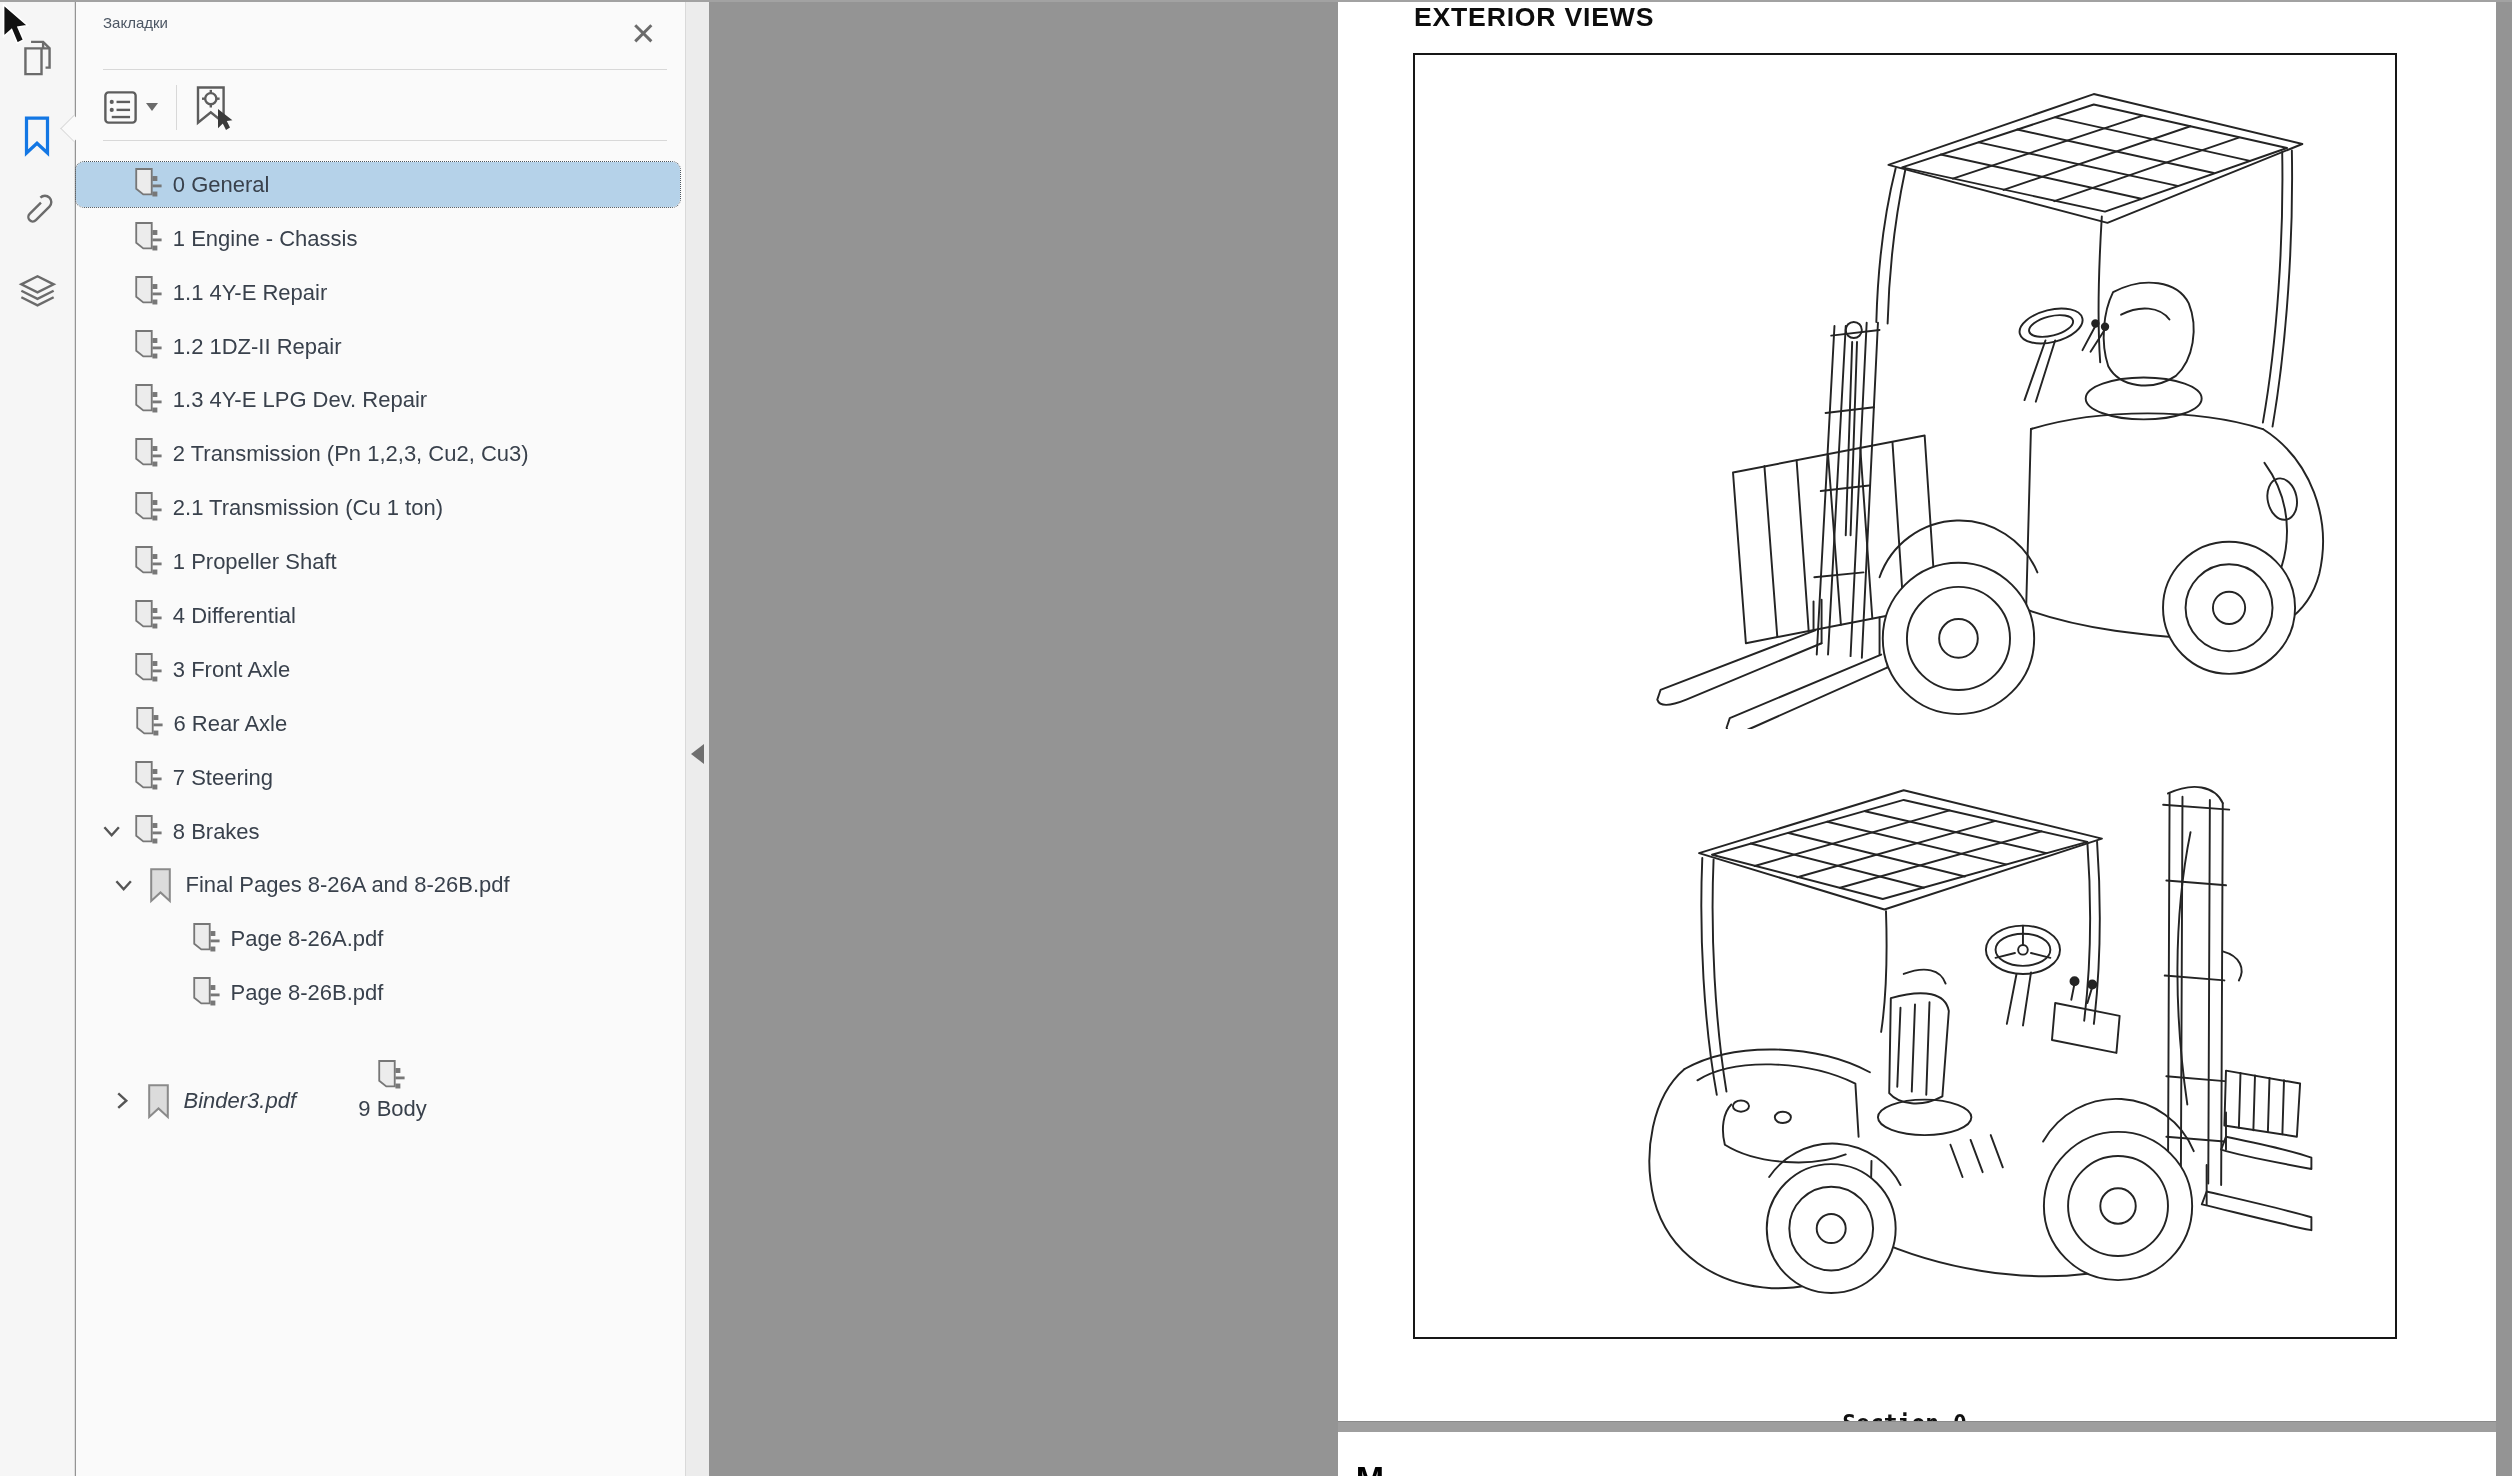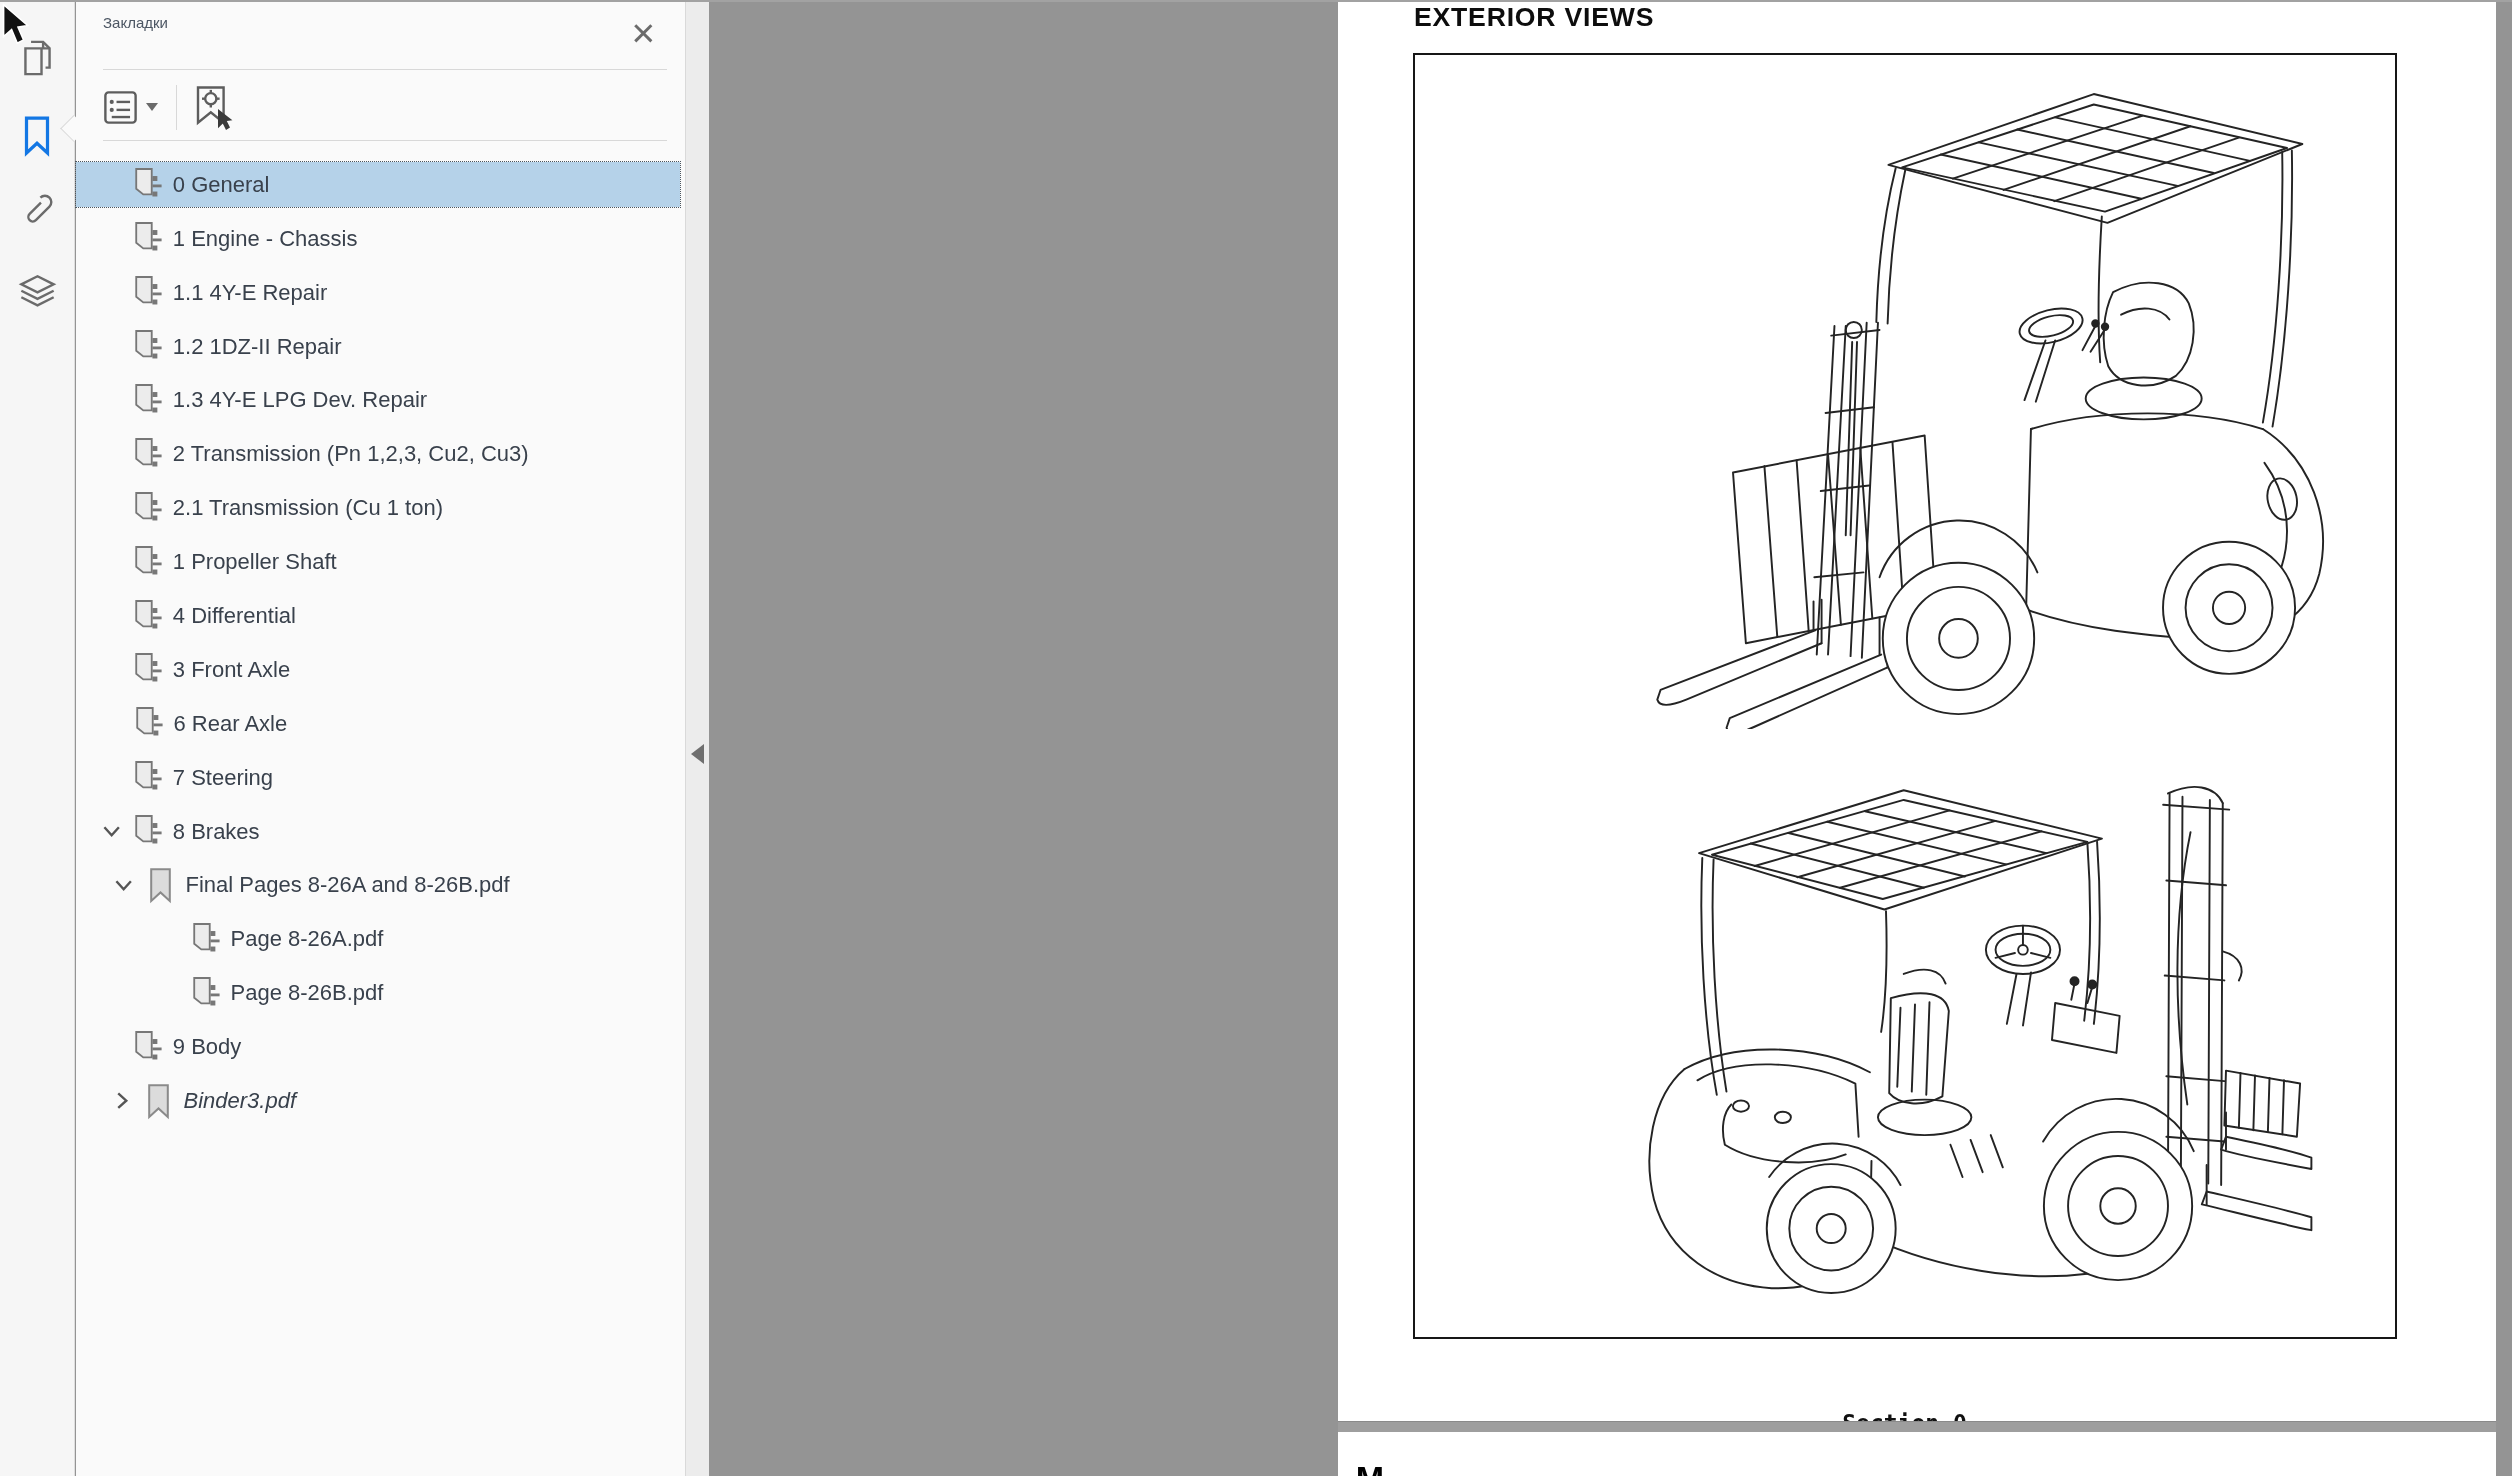--- a/index.html
+++ b/index.html
@@ -125,21 +125,21 @@
           <line x1="21" y1="23" x2="21" y2="28"></line>
         <line x1="10" y1="17" x2="15" y2="17"></line>
           <line x1="27" y1="17" x2="32" y2="17"></line>
         <polygon points="30,30 30,54 36,48 40,56 45,53 41,45 48,44" fill="#3a3a3a" stroke="none"></polygon>
       </svg>
     </div>
   </div>
   <div class="hrule rule2"></div>
 
   <div class="bm-list" id="bm-list">
-      <div class="bm-row selected" style="padding-left: 19.3px;">
+      <div class="bm-row selected" style="padding-left: 19.3px; border-radius: 8px;">
         <span class="bm-chevron"></span>
         <span class="bm-icon">
           <svg width="35" height="39" viewBox="0 0 44 48">
             <path d="M6,2 H28 V38 H16 L6,30 Z" fill="#ececec" stroke="#777" stroke-width="2.6"></path>
             <rect x="29" y="12" width="7" height="7" fill="#777"></rect>
             <rect x="29" y="24" width="13" height="4" fill="#777"></rect>
             <rect x="29" y="34" width="7" height="7" fill="#777"></rect>
           </svg>
         </span>
         <span class="bm-label">0 General</span>
@@ -322,21 +322,21 @@
         <span class="bm-icon">
           <svg width="35" height="39" viewBox="0 0 44 48">
             <path d="M6,2 H28 V38 H16 L6,30 Z" fill="#ececec" stroke="#777" stroke-width="2.6"></path>
             <rect x="29" y="12" width="7" height="7" fill="#777"></rect>
             <rect x="29" y="24" width="13" height="4" fill="#777"></rect>
             <rect x="29" y="34" width="7" height="7" fill="#777"></rect>
           </svg>
         </span>
         <span class="bm-label">Page 8-26B.pdf</span>
       </div>
-      <div class="bm-row" style="padding-left: 19.3px;">
+      <div class="bm-row" style="padding-left: 19.3px; flex-direction: column;">
         <span class="bm-chevron"></span>
         <span class="bm-icon">
           <svg width="35" height="39" viewBox="0 0 44 48">
             <path d="M6,2 H28 V38 H16 L6,30 Z" fill="#ececec" stroke="#777" stroke-width="2.6"></path>
             <rect x="29" y="12" width="7" height="7" fill="#777"></rect>
             <rect x="29" y="24" width="13" height="4" fill="#777"></rect>
             <rect x="29" y="34" width="7" height="7" fill="#777"></rect>
           </svg>
         </span>
         <span class="bm-label">9 Body</span>

